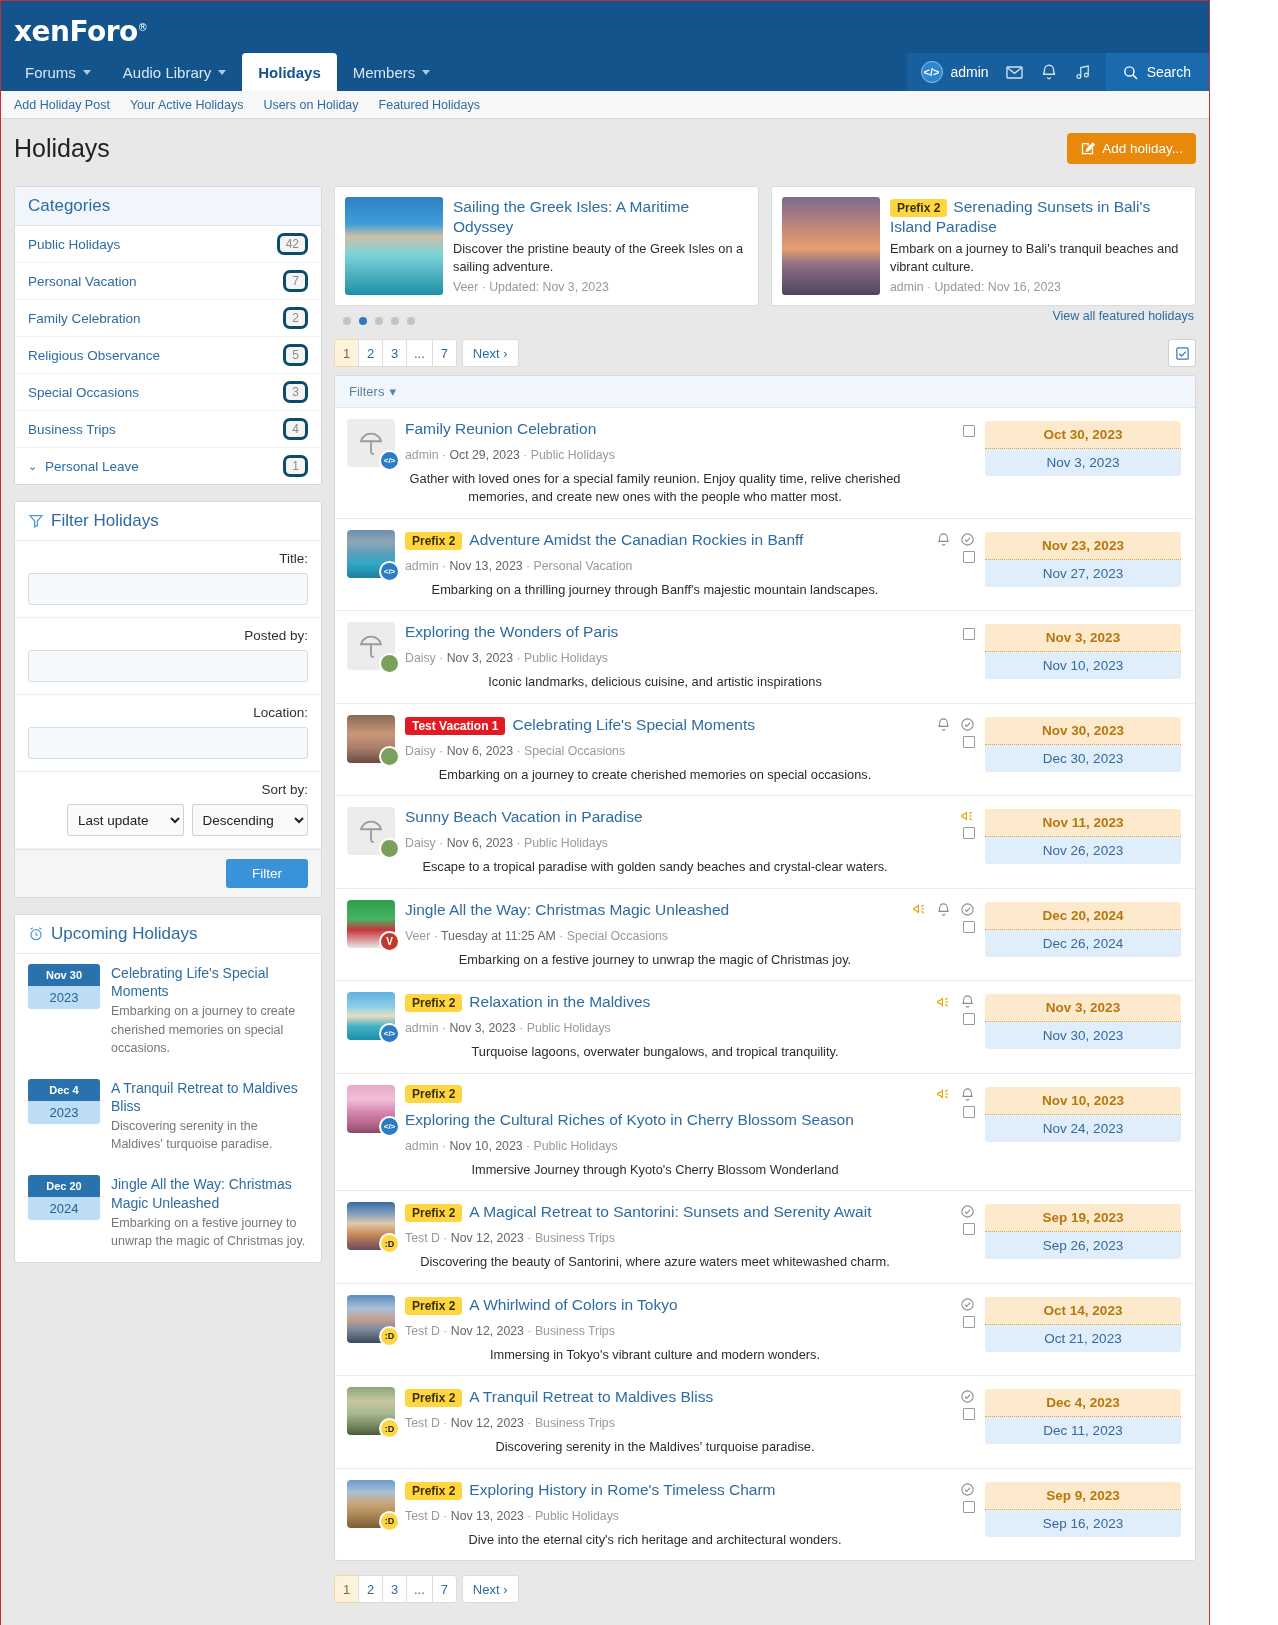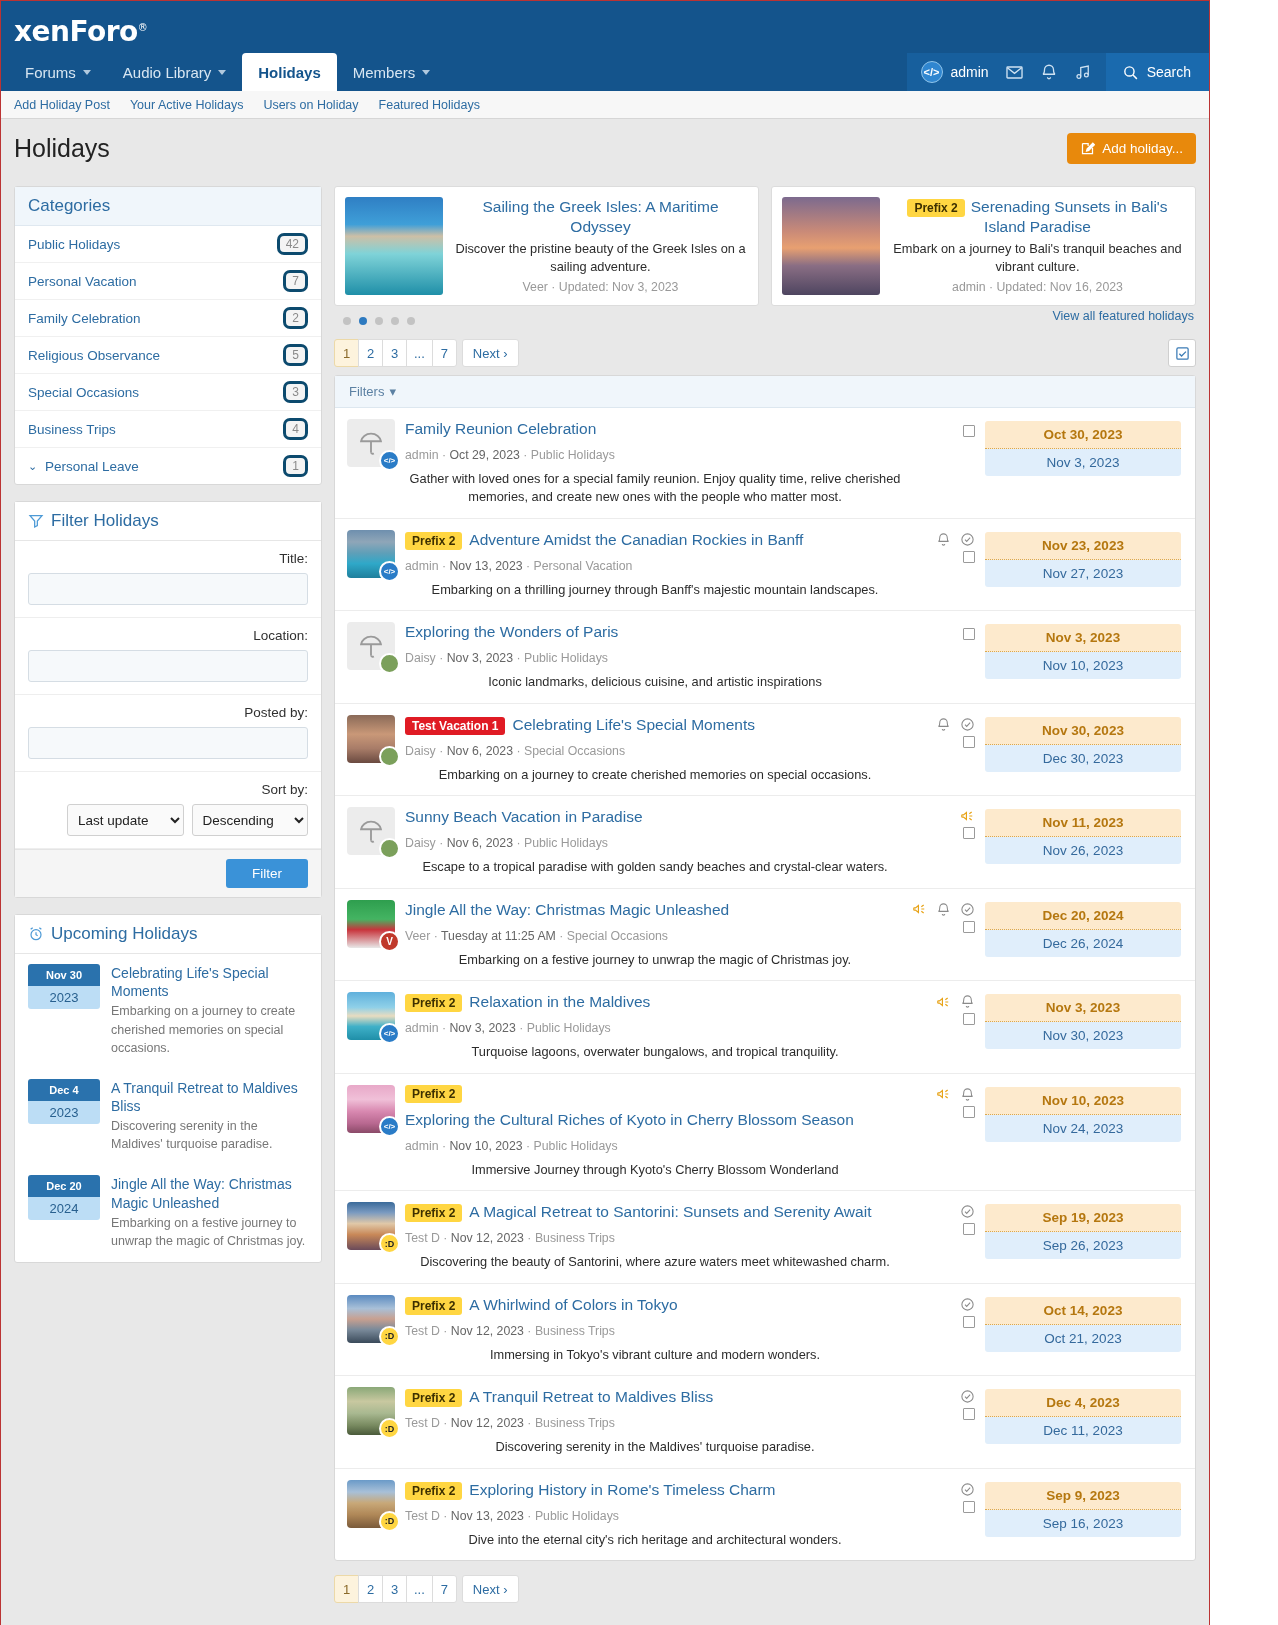--- a/index.html
+++ b/index.html
@@ -86,21 +86,21 @@
              align-self: flex-start; }
   .up-d-top { background: #2a72ad; color: #fff; font-size: 11px; font-weight: bold; padding: 5px 0; }
   .up-d-bot { background: #bcddf5; color: #28608f; font-size: 13px; padding: 4px 0; }
   .up-body { flex: 1; min-width: 0; }
   .up-title { color: #2d6ca2; font-size: 14px; line-height: 1.3; cursor: pointer; }
   .up-desc { color: #777; font-size: 12.5px; line-height: 1.45; margin-top: 2px; }
 
   
   .featured-row { display: flex; gap: 12px; }
   .fcard { flex: 1; background: #fff; border: 1px solid #dcdcdc; border-radius: 3px;
-           padding: 10px; display: flex; gap: 10px; min-width: 0; text-align: center; }
+           padding: 10px; display: flex; gap: 10px; min-width: 0; }
   .fthumb { width: 98px; height: 98px; flex: none; border-radius: 3px; overflow: hidden; }
   .fbody { flex: 1; min-width: 0; }
   .ftitle { font-size: 15.5px; color: #2d6ca2; line-height: 1.3; cursor: pointer; }
   .fdesc { font-size: 12.8px; color: #2c2c2c; line-height: 1.4; margin-top: 3px; }
   .fmeta { font-size: 12.3px; color: #999; margin-top: 4px; }
   .dots { display: flex; gap: 8px; padding: 11px 4px 6px 9px; align-items: center; }
   .dot { width: 8px; height: 8px; border-radius: 50%; background: #c3c3c3; cursor: pointer; }
   .dot.on { background: #2d7ac0; }
   .viewall { text-align: right; font-size: 12.5px; color: #2d6ca2; cursor: pointer;
              margin-top: -22px; padding-right: 2px; }
@@ -275,22 +275,22 @@
 
       <div class="block">
         <div class="block-head plain">
           <svg width="16" height="16" viewBox="0 0 24 24" fill="none" stroke="#4d9ad6" stroke-width="1.9">
             <path d="M3 4h18l-7 8v7l-4 2v-9z"></path>
             </svg>
           <span>Filter Holidays</span>
         </div>
         <div id="filterfields">
             <div class="f-field"><div class="f-label">Title:</div><input class="f-input" type="text" style=""></div>
+            <div class="f-field"><div class="f-label">Posted by:</div><input class="f-input" type="text" style=""></div>
             <div class="f-field"><div class="f-label">Location:</div><input class="f-input" type="text" style=""></div>
-            <div class="f-field"><div class="f-label">Posted by:</div><input class="f-input" type="text" style=""></div>
           </div>
         <div class="f-field">
           <div class="f-label">Sort by:</div>
           <div class="f-selects">
             <select class="f-select" id="sortsel"><option>Last update</option></select>
             <select class="f-select" id="dirsel"><option>Descending</option></select>
           </div>
         </div>
         <div class="f-actions">
           <button class="btn-filter">Filter</button>

